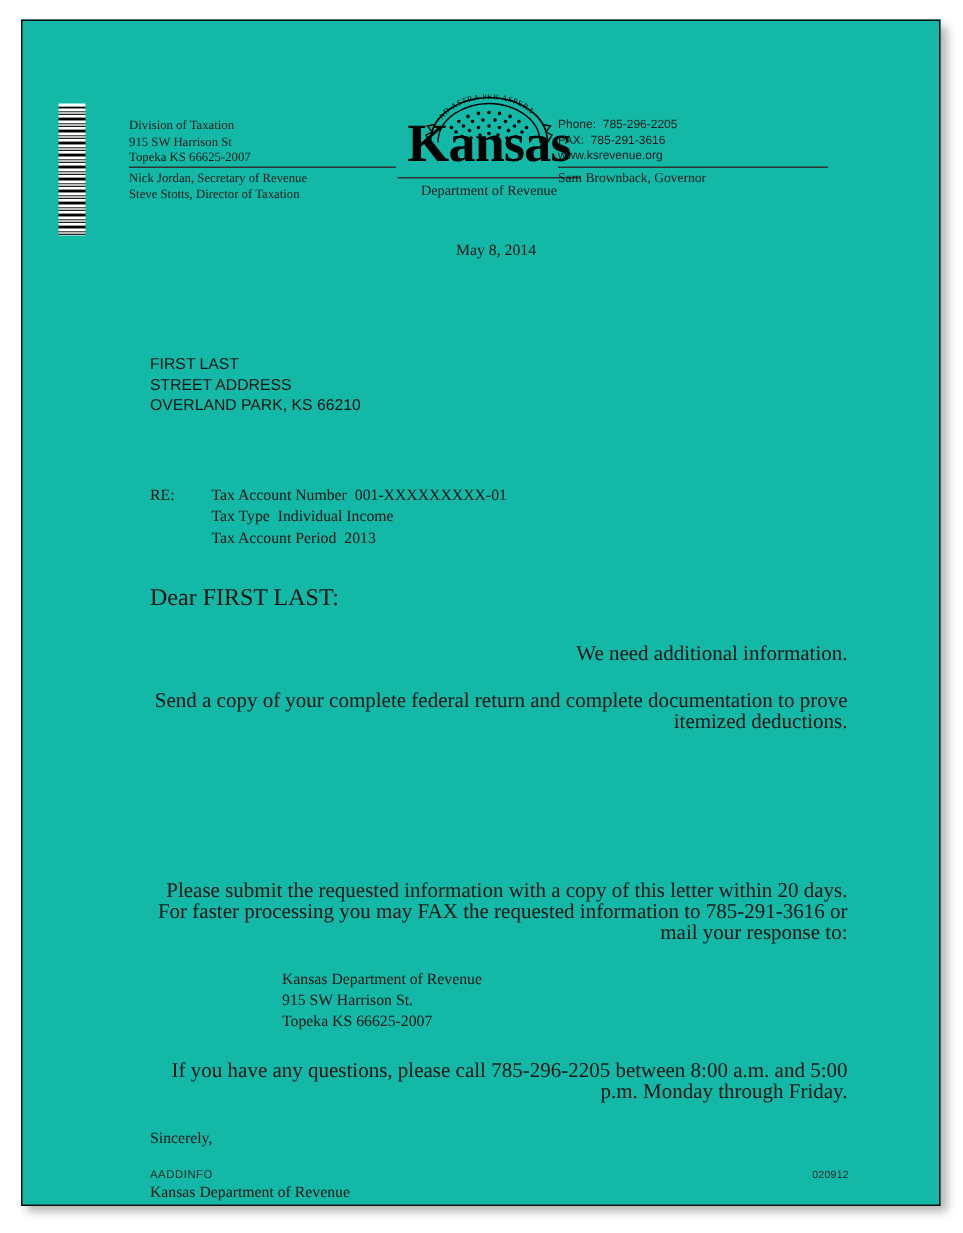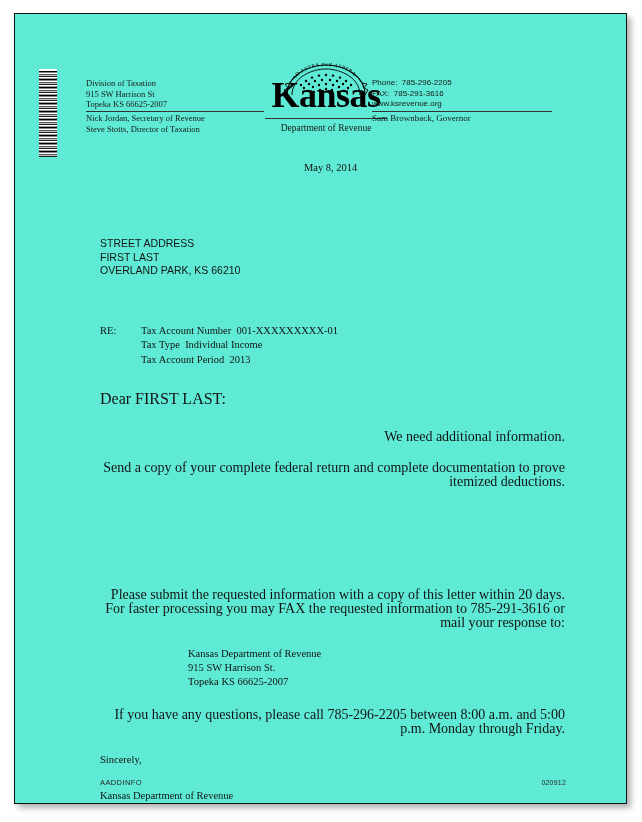--- a/index.html
+++ b/index.html
@@ -15,21 +15,21 @@
     overflow: hidden;
   }
 
   
   #page-sheet {
     position: absolute;
     left: 14px;
     top: 13px;
     width: 613px;
     height: 791px;
-    background: #5eead4;
+    background: #14b8a6;
     border: 1.5px solid #111111;
     box-sizing: border-box;
     box-shadow: 4px 4px 6px rgba(0,0,0,0.30);
   }
 
   
   #barcode {
     position: absolute;
     left: 24px;
     top: 55px;
@@ -303,22 +303,22 @@
       <div class="gov">Sam Brownback, Governor</div>
     </div>
 
   </div>
 
   <div id="letter-body">
 
     <div class="date-line">May 8, 2014</div>
 
     <div class="addr-block">
+      <div>FIRST LAST</div>
       <div>STREET ADDRESS</div>
-      <div>FIRST LAST</div>
       <div>OVERLAND PARK, KS 66210</div>
     </div>
 
     <div class="re-block">
       <div class="re-row">
         <span class="re-label">RE:</span>
         <span class="re-val"><span>Tax Account Number</span>&nbsp;&nbsp;<span>001-XXXXXXXXX-01</span></span>
       </div>
       <div class="re-row">
         <span class="re-label"></span>

